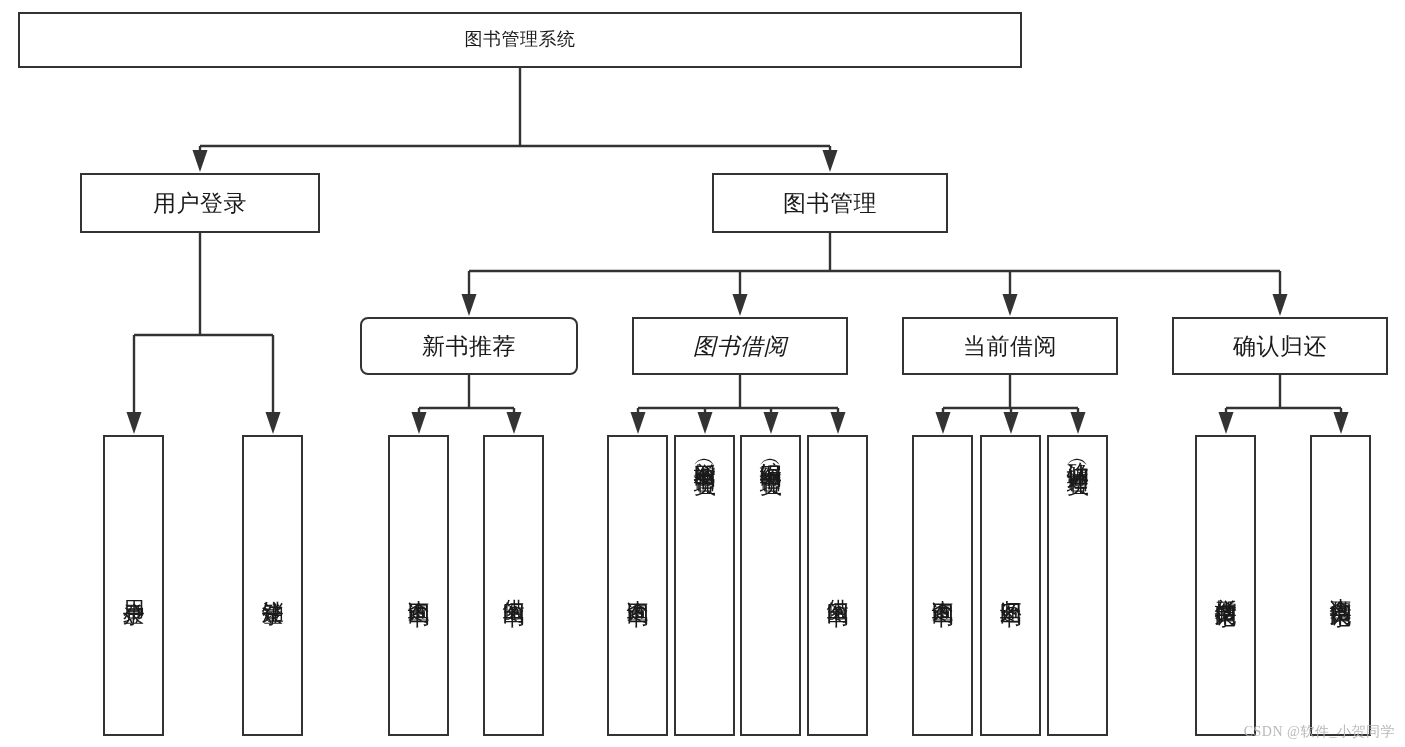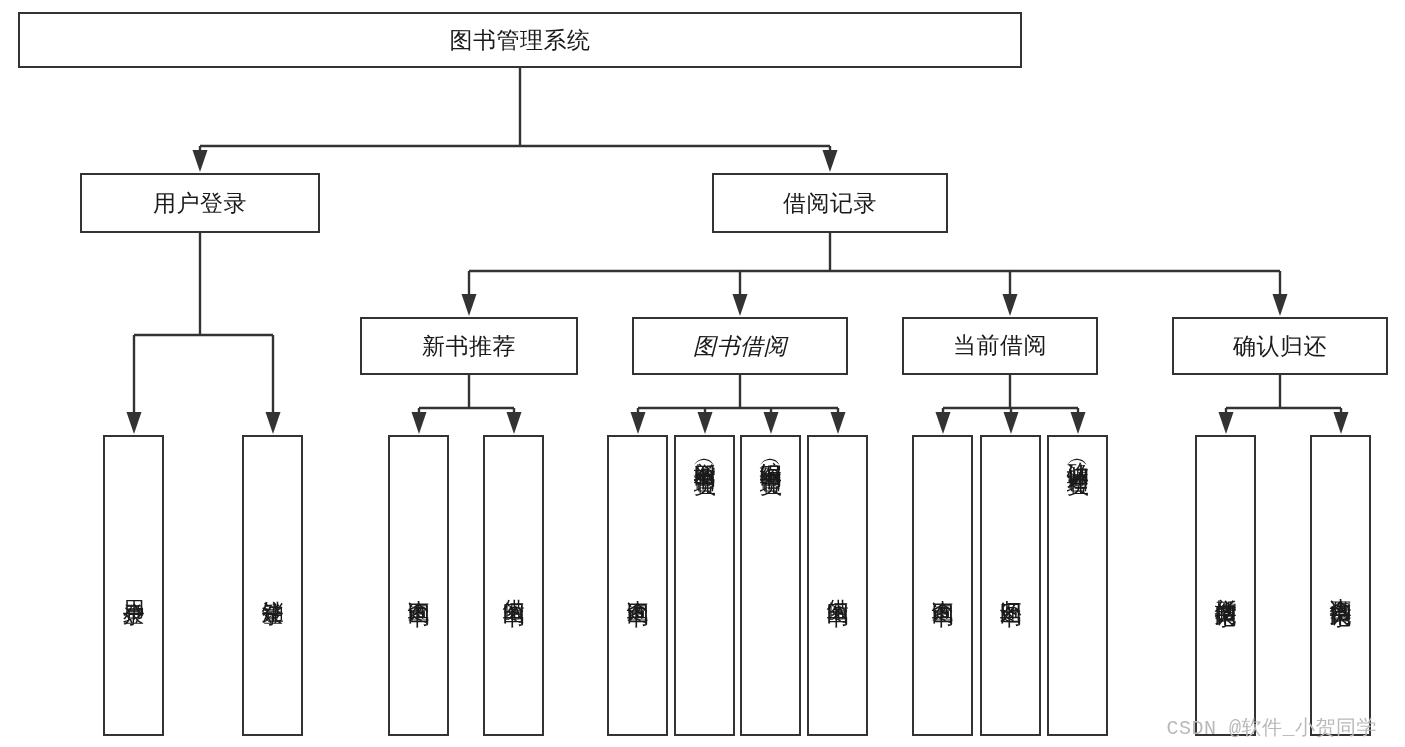--- a/index.html
+++ b/index.html
@@ -41,49 +41,49 @@
     color: #1a1a1a;
     text-align: center;
     line-height: 1.06;
     white-space: pre;
     letter-spacing: 0.5px;
   }
   .node.horizontal .node-label {
     font-size: 23px;
   }
   .node.horizontal.root .node-label {
-    font-size: 23px;
+    font-size: 18px;
   }
   .node.vertical {
     align-items: flex-start;
     justify-content: center;
     padding-top: 7px;
   }
   .node.vertical .node-label {
     writing-mode: vertical-rl;
     text-orientation: upright;
     font-size: 22px;
     line-height: 1.12;
     letter-spacing: 2px;
     white-space: nowrap;
   }
   .node.vertical.centered {
     align-items: center;
     padding-top: 0;
   }
   #watermark {
     position: absolute;
-    right: 28px;
+    right: 10px;
     bottom: 6px;
-    font-size: 20px;
+    font-size: 14px;
     color: #b9b9b9;
     letter-spacing: 0.5px;
     white-space: nowrap;
     pointer-events: none;
-    font-family: Liberation Mono, monospace;
+    font-family: Liberation Serif, serif;
   }
 </style>
 </head>
 <body>
 
 <div id="diagram-root">
   <svg id="edge-layer" viewBox="0 0 1405 747" width="1405" height="747" xmlns="http://www.w3.org/2000/svg">
       <g>
         <line x1="520" y1="68" x2="520" y2="146" stroke="#333333" stroke-width="2.4"></line>
         <line x1="200" y1="146" x2="830" y2="146" stroke="#333333" stroke-width="2.4"></line>
@@ -152,29 +152,29 @@
       </g>
     </svg>
   <div id="node-layer">
       <div class="node horizontal root" style="left: 18px; top: 12px; width: 1004px; height: 56px; border-color: rgb(51, 51, 51);">
         <span class="node-label" style="color: rgb(26, 26, 26);">图书管理系统</span>
       </div>
       <div class="node horizontal" style="left: 80px; top: 173px; width: 240px; height: 60px; border-color: rgb(51, 51, 51);">
         <span class="node-label" style="color: rgb(26, 26, 26);">用户登录</span>
       </div>
       <div class="node horizontal" style="left: 712px; top: 173px; width: 236px; height: 60px; border-color: rgb(51, 51, 51);">
-        <span class="node-label" style="color: rgb(26, 26, 26);">借阅记录</span>
-      </div>
-      <div class="node horizontal" style="left: 360px; top: 317px; width: 218px; height: 58px; border-color: rgb(51, 51, 51);">
+        <span class="node-label" style="color: rgb(26, 26, 26);">图书管理</span>
+      </div>
+      <div class="node horizontal" style="left: 360px; top: 317px; width: 218px; height: 58px; border-color: rgb(51, 51, 51); border-radius: 8px;">
         <span class="node-label" style="color: rgb(26, 26, 26);">新书推荐</span>
       </div>
       <div class="node horizontal" style="left: 632px; top: 317px; width: 216px; height: 58px; border-color: rgb(51, 51, 51);">
         <span class="node-label" style="color: rgb(26, 26, 26); font-style: italic;">图书借阅</span>
       </div>
-      <div class="node horizontal" style="left: 902px; top: 317px; width: 196px; height: 58px; border-color: rgb(51, 51, 51); font-family: Liberation Serif, serif;">
+      <div class="node horizontal" style="left: 902px; top: 317px; width: 216px; height: 58px; border-color: rgb(51, 51, 51);">
         <span class="node-label" style="color: rgb(26, 26, 26);">当前借阅</span>
       </div>
       <div class="node horizontal" style="left: 1172px; top: 317px; width: 216px; height: 58px; border-color: rgb(51, 51, 51);">
         <span class="node-label" style="color: rgb(26, 26, 26);">确认归还</span>
       </div>
       <div class="node vertical centered" style="left: 103px; top: 435px; width: 61px; height: 301px; border-color: rgb(51, 51, 51);">
         <span class="node-label" style="color: rgb(26, 26, 26);">用户登录</span>
       </div>
       <div class="node vertical centered" style="left: 242px; top: 435px; width: 61px; height: 301px; border-color: rgb(51, 51, 51);">
         <span class="node-label" style="color: rgb(26, 26, 26);">注销登录</span>

